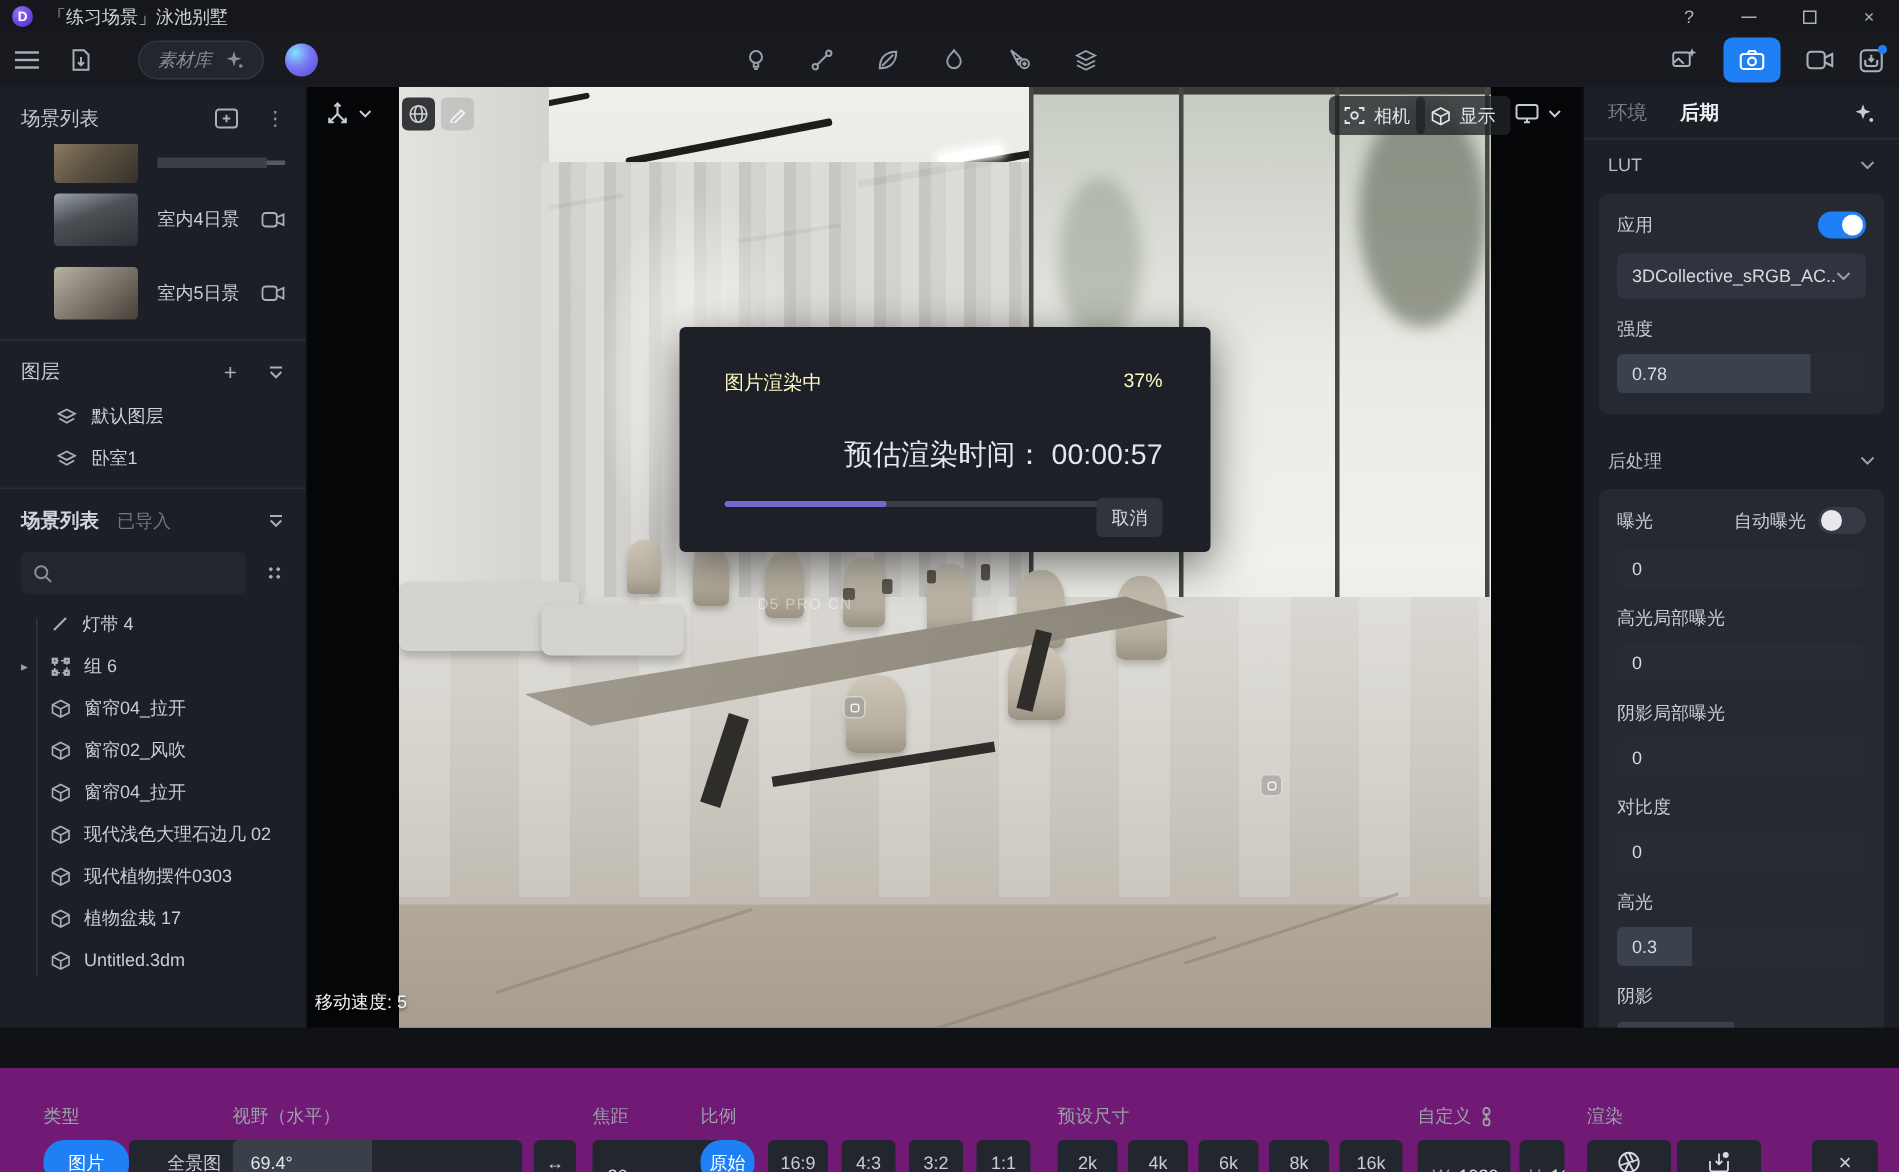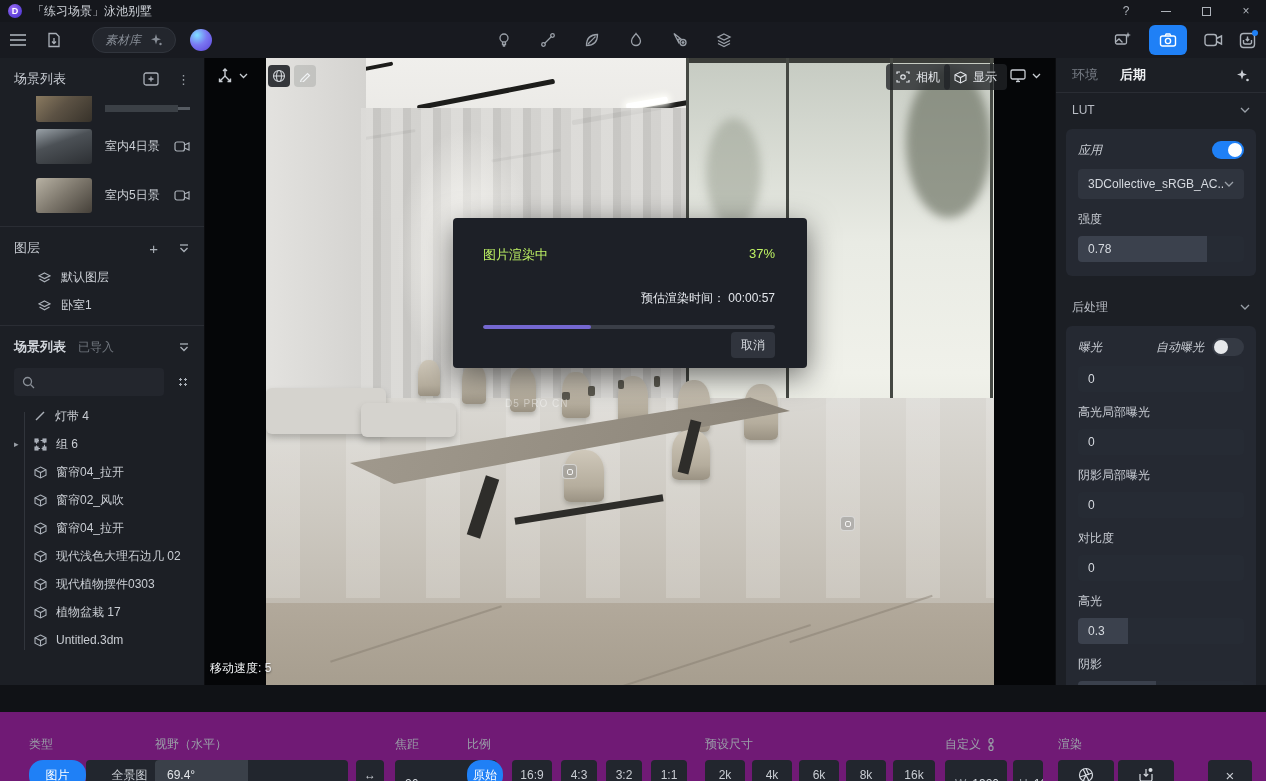--- a/index.html
+++ b/index.html
@@ -116,41 +116,41 @@
     display:flex; align-items:center; justify-content:center; }
   .vp-pill { position:absolute; height:26px; border-radius:4px; background:rgba(32,34,39,.78);
     display:flex; align-items:center; gap:6px; padding:0 10px; color:#e2e5e9; font-size:12px; }
   .gizmo-wrap { position:absolute; left:10px; top:8px; display:flex; align-items:center; gap:4px; }
   .move-speed { position:absolute; left:5px; bottom:8px; color:#f2f4f6; font-size:12px;
     text-shadow:0 1px 2px rgba(0,0,0,.6); }
 
   
   .dialog { position:absolute; left:248px; top:160px; width:354px; height:150px; background:#1d2027;
     border-radius:4px; box-shadow:0 8px 30px rgba(0,0,0,.55); padding:28px 32px 0 30px; }
-  .dlg-row1 { display:flex; justify-content:space-between; color:#bef264; font-size:13px; }
-  .dlg-eta { text-align:right; color:#e3e6eb; font-size:12px; margin-top:26px; }
+  .dlg-row1 { display:flex; justify-content:space-between; color:#fef9c3; font-size:13px; }
+  .dlg-eta { text-align:right; color:#e3e6eb; font-size:19px; margin-top:26px; }
   .dlg-track { margin-top:18px; height:4px; border-radius:2px; background:#3a3e47; overflow:hidden; }
   .dlg-fill { height:4px; border-radius:2px; background:#7467d0; }
   .dlg-cancel { position:absolute; right:32px; bottom:10px; width:44px; height:26px; border-radius:4px;
     background:#30343d; color:#d6dae0; font-size:12px; display:flex; align-items:center; justify-content:center; }
 
   
   .right-panel { position:absolute; left:1055px; top:58px; width:211px; height:627px; background:#1c1f25;
     border-left:1px solid #0c0d10; overflow:hidden; }
   .rp-tabs { height:34px; display:flex; align-items:center; padding:0 16px; gap:22px; }
   .rp-tab { font-size:13px; color:#787e87; }
   .rp-tab.active { color:#eef0f3; font-weight:bold; }
   .rp-tabs .sp { flex:1; }
   .rp-div { height:1px; background:#2a2d34; }
   .sec-header { height:34px; display:flex; align-items:center; padding:0 16px; }
   .sec-header .t { color:#b9bdc5; font-size:12px; }
   .sec-header .sp { flex:1; }
   .card { margin:2px 10px 14px 10px; background:#252932; border-radius:6px; padding:12px; }
   .fld-row { display:flex; align-items:center; justify-content:space-between; margin-bottom:10px; }
-  .fld-lbl { color:#c8ccd3; font-size:12px;font-style:italic; }
+  .fld-lbl { color:#c8ccd3; font-size:12px; }
   .toggle { width:32px; height:18px; border-radius:9px; position:relative; }
   .toggle.on { background:#1f80f6; }
   .toggle.on i { position:absolute; right:2px; top:2px; width:14px; height:14px; border-radius:50%; background:#fff; }
   .toggle.off { background:#353a44; }
   .toggle.off i { position:absolute; left:2px; top:2px; width:14px; height:14px; border-radius:50%; background:#e6e8eb; }
   .dropdown { height:30px; background:#2f343e; border-radius:4px; display:flex; align-items:center;
     padding:0 10px; margin-bottom:12px; }
   .dropdown .val { color:#d6dae0; font-size:12px; flex:1; white-space:nowrap; overflow:hidden; }
   .slider { height:26px; background:#262b34; border-radius:4px; position:relative; overflow:hidden; margin-bottom:12px; }
   .slider .fill { position:absolute; left:0; top:0; bottom:0; background:#3b414d; }

